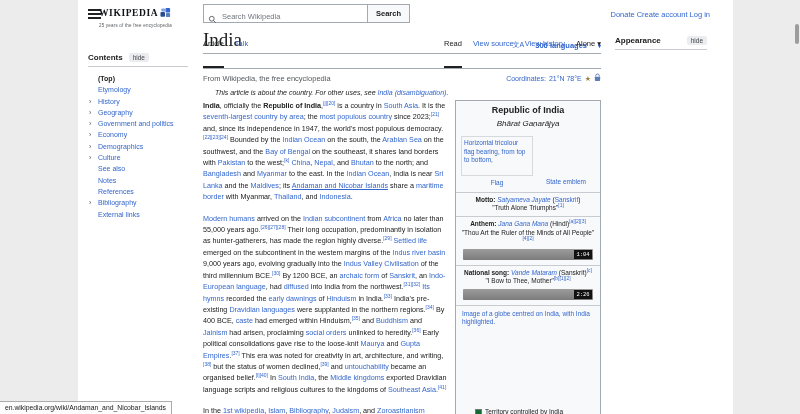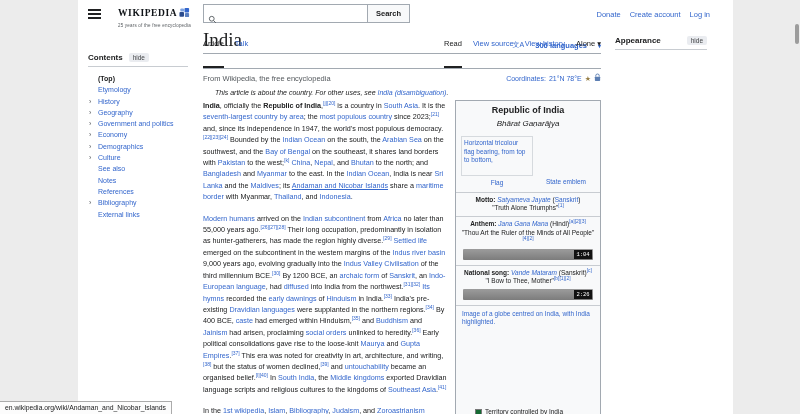--- a/index.html
+++ b/index.html
@@ -9,31 +9,31 @@
     font-family:"Liberation Sans", sans-serif;
     color:#202122;
     position:relative;
   }
   .surface { position:absolute; left:78px; top:0; width:655px; height:414px; background:#fff; }
 
   
   .hdr { position:absolute; top:0; left:0; width:100%; height:28px; background:#fff; }
   .burger { position:absolute; left:10px; top:9px; width:13px; height:10px; cursor:pointer; }
   .burger span { display:block; height:1.6px; background:#202122; margin-bottom:2.4px; }
-  .logo { position:absolute; left:40px; top:4px; text-align:center; cursor:pointer; }
+  .logo { position:absolute; left:21px; top:4px; text-align:center; cursor:pointer; }
   .logo-top { display:flex; align-items:center; gap:2px; }
   .logo-word { font-family:"Liberation Serif", serif; font-weight:bold; font-size:9.5px; letter-spacing:.6px; color:#101418; }
   .logo-tag { font-size:4.5px; color:#54595d; margin-top:1px; letter-spacing:.2px; }
   .searchwrap { position:absolute; left:125px; top:4px; height:19px; display:flex; }
   .searchbox { width:164px; height:19px; border:1px solid #a2a9b1; border-right:none; background:#fff; position:relative; }
   .searchbox input { width:100%; height:100%; border:none; outline:none; padding:0 4px 0 18px; font-size:7.5px; font-family:"Liberation Sans",sans-serif; color:#202122; background:transparent; }
   .searchbox input::placeholder { color:#72777d; }
   .sicon { position:absolute; left:4px; top:4.5px; }
   .sbtn { height:19px; border:1px solid #a2a9b1; background:#f8f9fa; font-size:7.5px; font-weight:bold; color:#202122; padding:0 8px; cursor:pointer; font-family:"Liberation Sans",sans-serif; }
-  .toplinks { position:absolute; right:23px; top:10px; display:flex; gap:9px; font-size:7.5px; }
+  .toplinks { position:absolute; right:23px; top:10px; display:flex; gap:2px; font-size:7.5px; }
   a.blue { color:#3366cc; text-decoration:none; cursor:pointer; }
 
   
   .toc { position:absolute; left:10px; top:53px; width:113px; font-size:7px; }
   .toc-head { display:flex; align-items:center; gap:6px; padding-bottom:4px; border-bottom:1px solid #c8ccd1; width:100px; }
   .toc-title { font-weight:bold; font-size:8px; }
   .chip { background:#eaecf0; border-radius:2px; font-size:6.5px; color:#404244; padding:1px 4px; cursor:pointer; }
   .toc-list { list-style:none; margin-top:6px; padding-left:10px; }
   .toc-list li { position:relative; height:11.3px; line-height:11.3px; white-space:nowrap; }
   .toc-list .chev { position:absolute; left:-9px; top:0; color:#54595d; font-size:7px; cursor:pointer; }
@@ -120,20 +120,21 @@
       <div class="logo-tag">25 years of the free encyclopedia</div>
     </div>
     <div class="searchwrap">
       <div class="searchbox">
         <span class="sicon">
           <svg width="9" height="9" viewBox="0 0 12 12">
               <circle cx="5" cy="5" r="3.2" fill="none" stroke="#54595d" stroke-width="1.2"></circle>
               <line x1="7.5" y1="7.5" x2="10.5" y2="10.5" stroke="#54595d" stroke-width="1.2"></line>
             </svg>
         </span>
+        <input type="text" placeholder="Search Wikipedia" style="">
       </div>
       <button class="sbtn">Search</button>
     </div>
     <div class="toplinks">
         <a class="blue">Donate</a>
         <a class="blue">Create account</a>
         <a class="blue">Log in</a>
       </div>
   </div>
 

